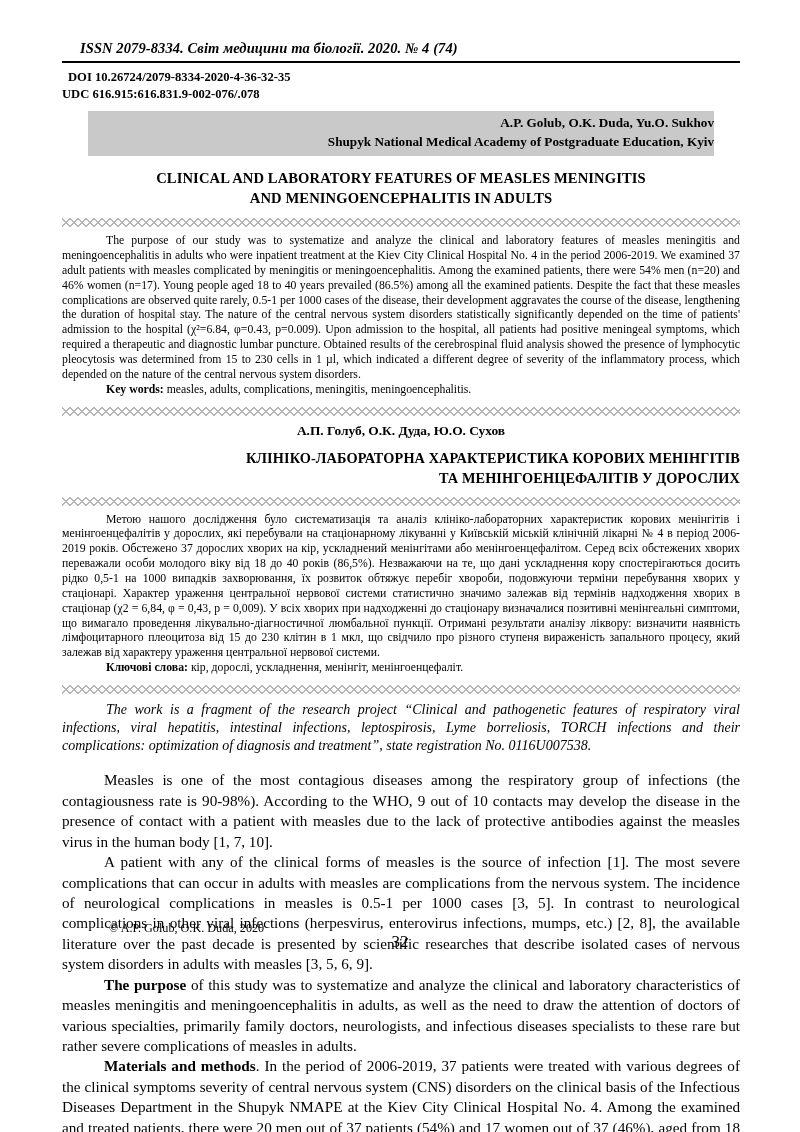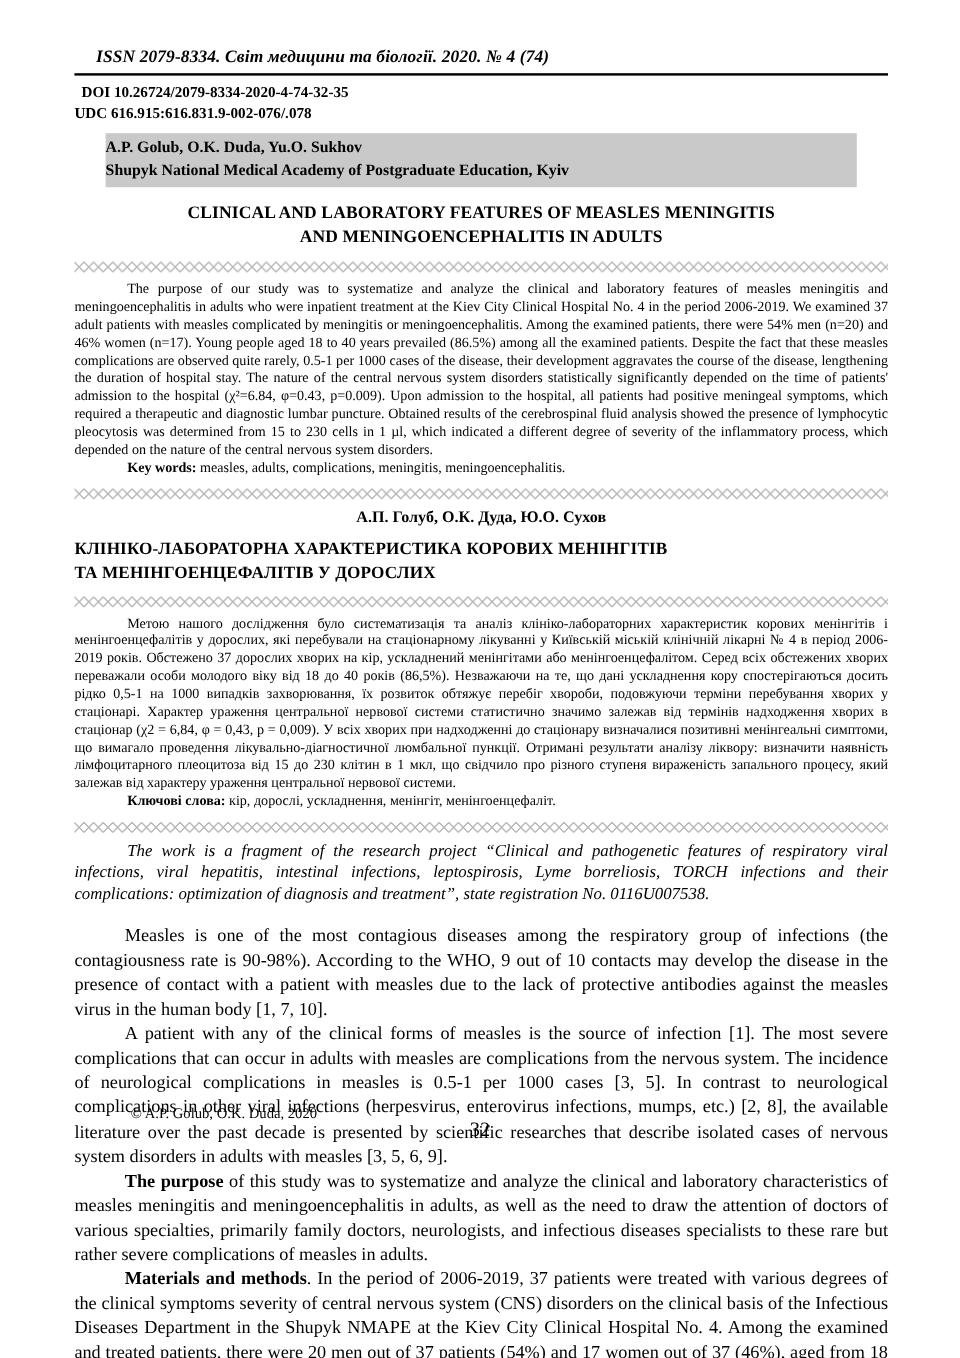--- a/index.html
+++ b/index.html
@@ -42,21 +42,21 @@
     font-weight: bold;
     font-size: 12.6px;
     line-height: 1.32;
     margin-bottom: 9px;
   }
   .idblock .doi { padding-left: 6px; }
 
   
   .author-banner {
     background: #c9c9c9;
-    text-align: left;
+    text-align: right;
     font-weight: bold;
     font-size: 13.2px;
     line-height: 1.42;
     padding: 3px 0 4px 0;
     margin: 0 26px 0 26px;
   }
 
   
   .article-title {
     text-align: center;
@@ -98,21 +98,21 @@
   .keywords b { font-weight: bold; }
 
   
   .ua-authors {
     text-align: center;
     font-weight: bold;
     font-size: 13.4px;
     margin-top: 6px;
   }
   .ua-title {
-    text-align: left;
+    text-align: right;
     font-weight: bold;
     font-size: 14.3px;
     line-height: 1.4;
     letter-spacing: 0.1px;
     margin-top: 9px;
   }
 
   
   .project-note {
     font-style: italic;
@@ -154,21 +154,21 @@
 </style>
 </head>
 <body>
 
 <div class="page">
 
   <div class="running-head">ISSN 2079-8334. Світ медицини та біології. 2020. № 4 (74)</div>
   <hr class="rule-thick">
 
   <div class="idblock">
-    <div class="doi">DOI 10.26724/2079-8334-2020-4-74-32-35</div>
+    <div class="doi">DOI 10.26724/2079-8334-2020-4-36-32-35</div>
     <div class="udc">UDC 616.915:616.831.9-002-076/.078</div>
   </div>
 
   <div class="author-banner">
     <div>A.P. Golub, O.K. Duda, Yu.O. Sukhov</div>
     <div>Shupyk National Medical Academy of Postgraduate Education, Kyiv</div>
   </div>
 
   <div class="article-title">
     <div>CLINICAL AND LABORATORY FEATURES OF MEASLES MENINGITIS</div>

